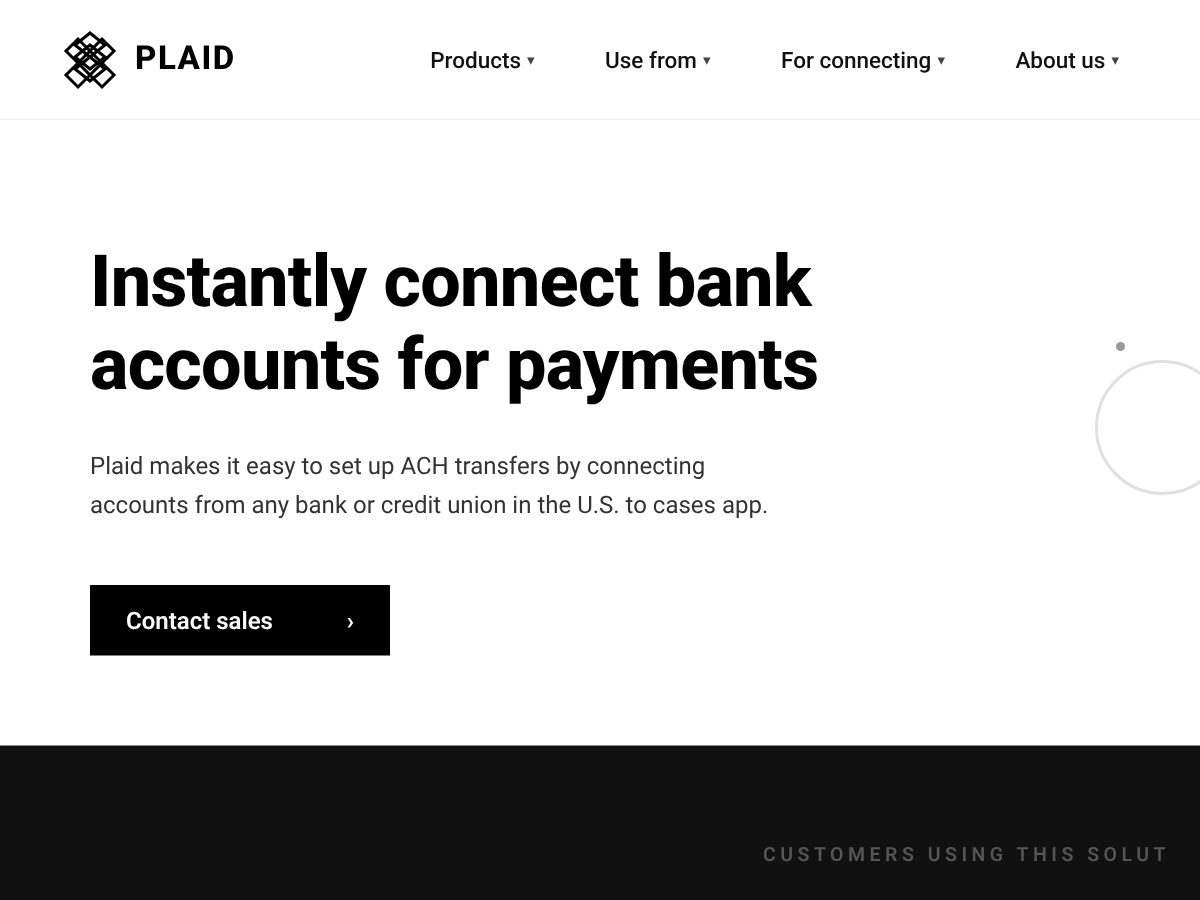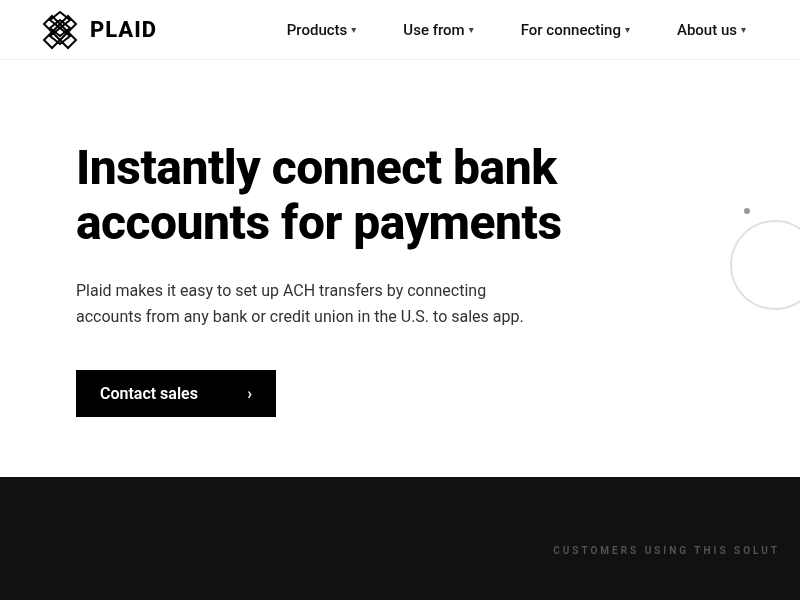--- a/index.html
+++ b/index.html
@@ -14,21 +14,21 @@
       height: 600px;
       overflow: hidden;
       background: #ffffff;
     }
 
     
     .navbar {
       display: flex;
       align-items: center;
       padding: 0 40px;
-      height: 60px;
+      height: 80px;
       background: #ffffff;
       border-bottom: 1px solid #f0f0f0;
     }
 
     .logo-area {
       display: flex;
       align-items: center;
       gap: 10px;
       text-decoration: none;
     }
@@ -67,21 +67,21 @@
       text-decoration: none;
     }
 
     .chevron {
       font-size: 10px;
       color: #444;
     }
 
     
     .hero {
-      padding: 80px 40px 60px 76px;
+      padding: 80px 40px 60px 60px;
       background: #ffffff;
       position: relative;
       min-height: 380px;
     }
 
     .hero-title {
       font-size: 48px;
       font-weight: 800;
       line-height: 1.15;
       color: #000000;
@@ -145,21 +145,21 @@
       background: #111111;
       height: 148px;
       display: flex;
       align-items: center;
       padding: 0 40px;
       position: relative;
       overflow: hidden;
     }
 
     .bottom-text {
-      font-size: 10px;
+      font-size: 13px;
       font-weight: 600;
       letter-spacing: 3px;
       color: #555555;
       text-transform: uppercase;
       position: absolute;
       right: 0;
       padding-right: 20px;
     }
   </style>
 </head>
@@ -195,21 +195,21 @@
     </a>
     <a class="nav-item" href="#">
       <span>About us</span>
       <span class="chevron">▾</span>
     </a>
   </div>
 </nav>
 
 <section class="hero">
   <h1 class="hero-title">Instantly connect bank accounts for payments</h1>
-  <p class="hero-subtitle">Plaid makes it easy to set up ACH transfers by connecting accounts from any bank or credit union in the U.S. to sales app.</p>
+  <p class="hero-subtitle">Plaid makes it easy to set up ACH transfers by connecting accounts from any bank or credit union in the U.S. to cases app.</p>
   <a class="cta-button" href="#">
     <span>Contact sales</span>
     <span class="cta-arrow">›</span>
   </a>
 
   
   <div class="deco-dot"></div>
   <div class="deco-circle"></div>
 </section>
 

